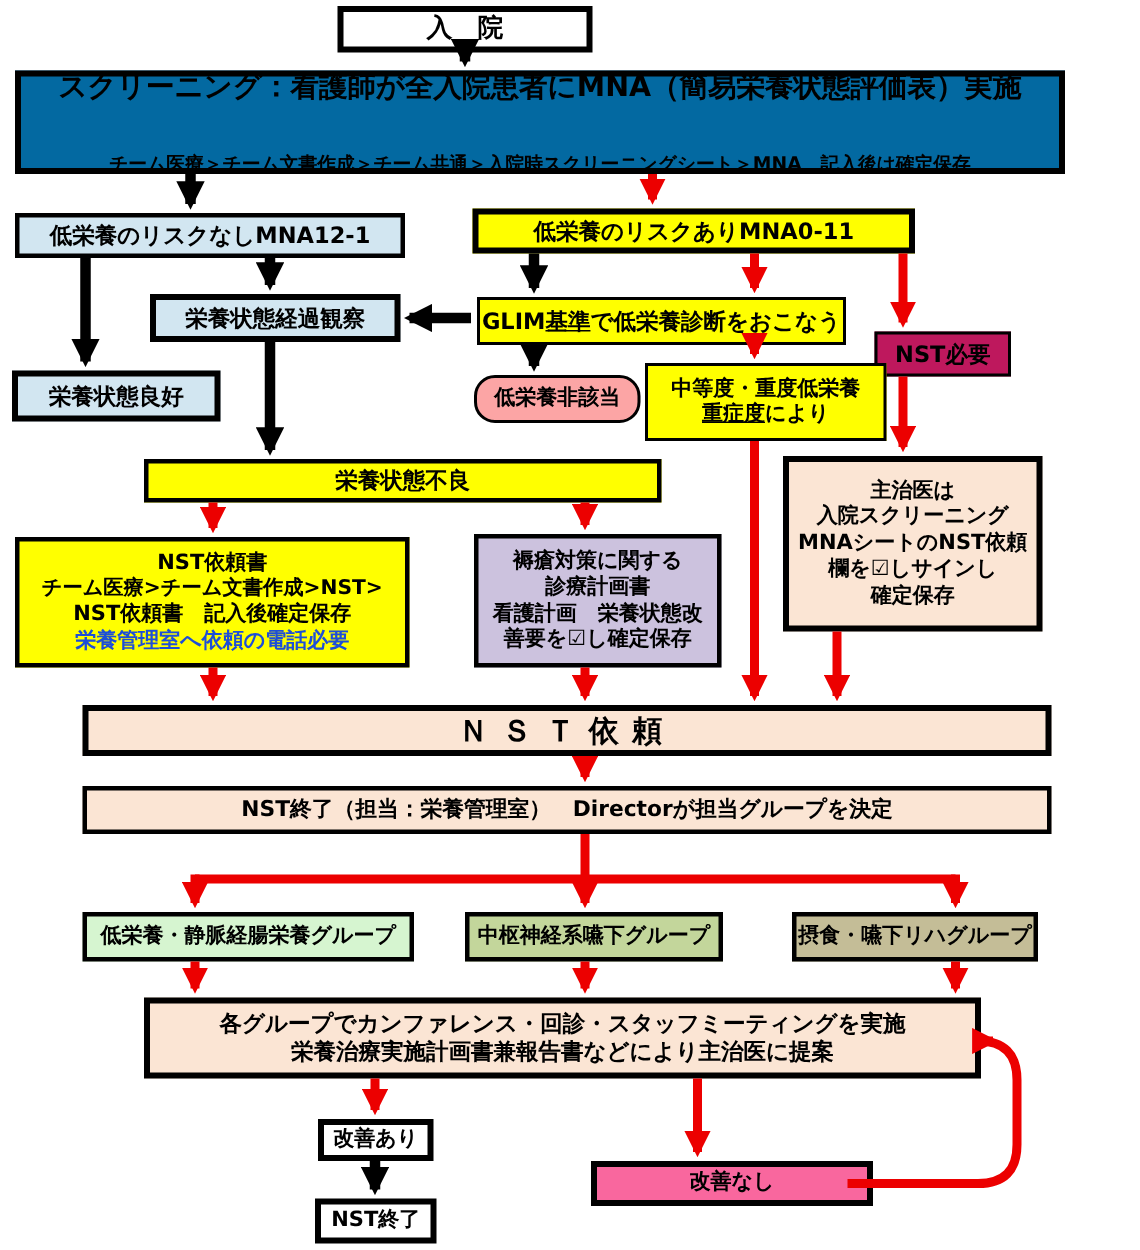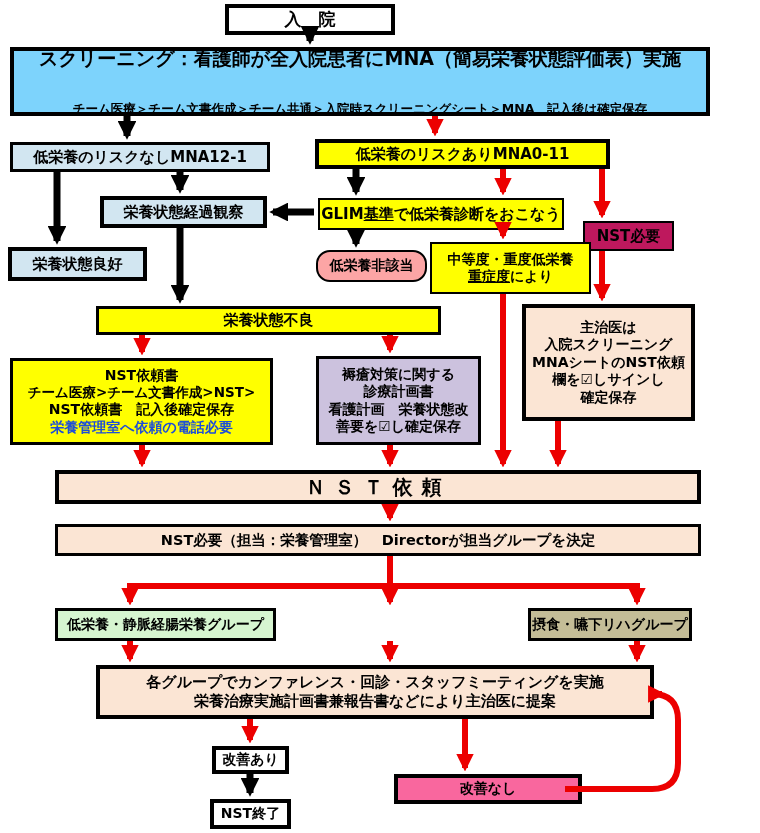--- a/index.html
+++ b/index.html
@@ -21,21 +21,21 @@
 </style>
 </head>
 <body>
 
 <div id="canvas">
 
   <div class="node" style="left: 225px; top: 4px; width: 170px; height: 31px; border-width: 4px; font-size: 17px; background: rgb(255, 255, 255);">
     <span>入　院</span>
   </div>
 
-  <div class="node" style="left: 10px; top: 47px; width: 700px; height: 69px; border-width: 4px; background: #7dd3fc; gap: 28px;">
+  <div class="node" style="left: 10px; top: 47px; width: 700px; height: 69px; border-width: 4px; background: #0369a1; gap: 28px;">
     <div style="font-size:19px;">スクリーニング：看護師が全入院患者にMNA（簡易栄養状態評価表）実施</div>
     <div class="sub" style="font-size:12.5px;margin-top:2px;">チーム医療＞チーム文書作成＞チーム共通＞入院時スクリーニングシート＞MNA　記入後は確定保存</div>
   </div>
 
   <div class="node" style="left: 10px; top: 142px; width: 260px; height: 30px; border-width: 3px; font-size: 15px; background: rgb(210, 230, 241);">
     <span>低栄養のリスクなしMNA12-1</span>
   </div>
 
   <div class="node" style="left: 315px; top: 139px; width: 295px; height: 30px; border-width: 4px; font-size: 15px; background: rgb(255, 255, 0);">
     <span>低栄養のリスクありMNA0-11</span>
@@ -94,27 +94,30 @@
     <div>診療計画書</div>
     <div>看護計画　栄養状態改</div>
     <div>善要を☑し確定保存</div>
   </div>
 
   <div class="node" style="left: 55px; top: 470px; width: 646px; height: 34px; border-width: 4px; font-size: 20px; letter-spacing: 9px; background: rgb(251, 229, 212);">
     <span>ＮＳＴ依頼</span>
   </div>
 
   <div class="node" style="left: 55px; top: 524px; width: 646px; height: 32px; border-width: 3px; font-size: 14.5px; background: rgb(251, 229, 212);">
-    <span>NST必要（担当：栄養管理室）　Directorが担当グループを決定</span>
+    <span>NST終了（担当：栄養管理室）　Directorが担当グループを決定</span>
   </div>
 
   <div class="node" style="left: 55px; top: 608px; width: 221px; height: 33px; border-width: 3px; font-size: 14px; background: rgb(214, 245, 208);">
     <span>低栄養・静脈経腸栄養グループ</span>
   </div>
 
+  <div class="node" style="left: 310px; top: 608px; width: 172px; height: 33px; border-width: 3px; font-size: 14px; background: rgb(195, 214, 155);">
+    <span>中枢神経系嚥下グループ</span>
+  </div>
 
   <div class="node" style="left: 528px; top: 608px; width: 164px; height: 33px; border-width: 3px; font-size: 14px; background: rgb(196, 189, 151);">
     <span>摂食・嚥下リハグループ</span>
   </div>
 
   <div class="node" style="left: 96px; top: 665px; width: 558px; height: 54px; border-width: 4px; font-size: 15px; background: rgb(251, 229, 212);">
     <div>各グループでカンファレンス・回診・スタッフミーティングを実施</div>
     <div>栄養治療実施計画書兼報告書などにより主治医に提案</div>
   </div>
 

